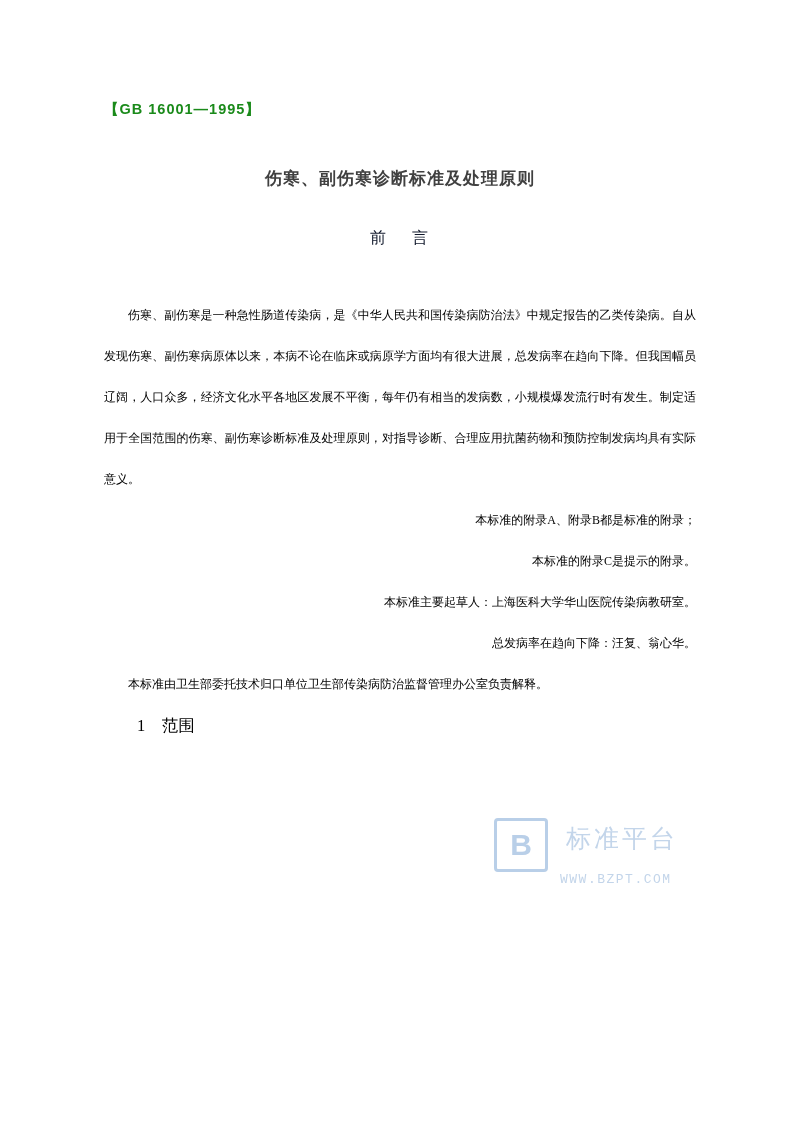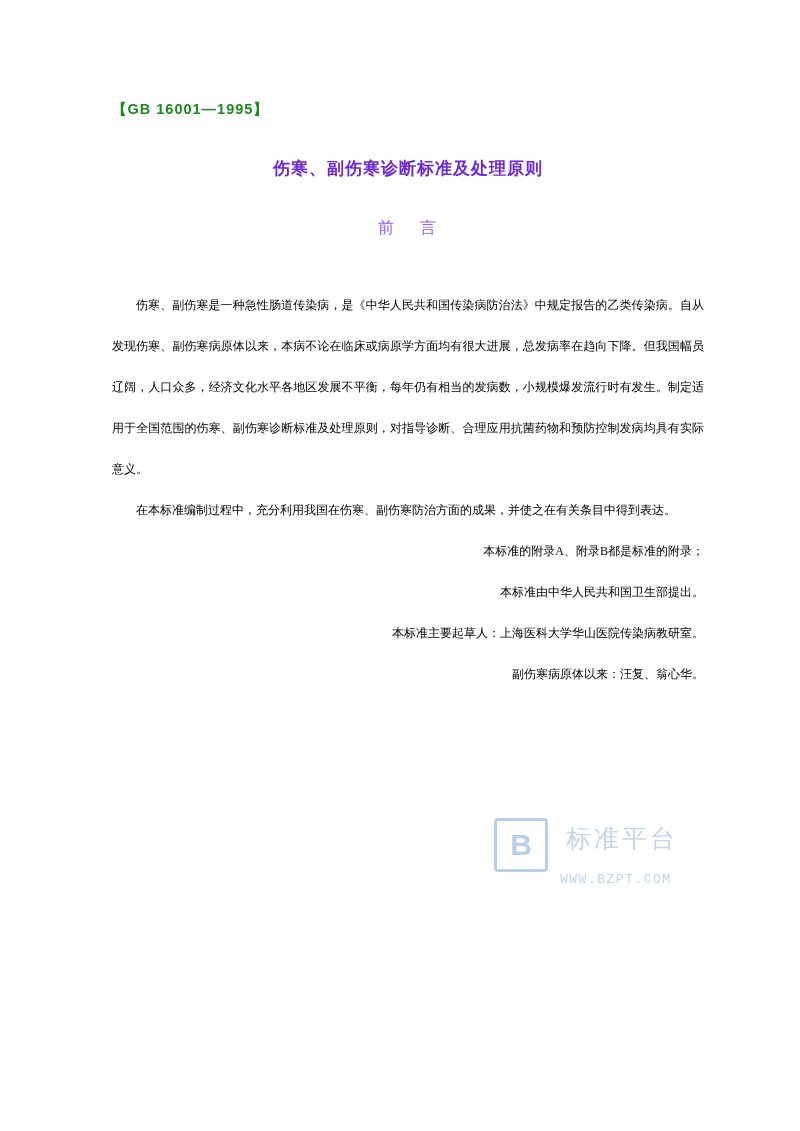--- a/index.html
+++ b/index.html
@@ -14,47 +14,47 @@
     position: relative;
     width: 800px;
     height: 1131px;
     margin: 0 auto;
     background: #ffffff;
     overflow: hidden;
     box-sizing: border-box;
   }
   .content {
     position: absolute;
-    left: 112px;
+    left: 104px;
     top: 0;
     width: 592px;
   }
   .std-code {
     margin-top: 100px;
     color: #1a8a1a;
     font-family: "Liberation Sans", sans-serif;
     font-size: 14.5px;
     font-weight: bold;
     letter-spacing: 1px;
     white-space: pre;
   }
   .doc-title {
-    margin-top: 38px;
+    margin-top: 48px;
     text-align: center;
-    color: #6d28d9;
+    color: #404040;
     font-family: "Liberation Sans", sans-serif;
     font-weight: bold;
     font-size: 17px;
     letter-spacing: 1px;
   }
   .section-heading {
     margin-top: 38px;
     text-align: center;
     font-size: 16px;
-    color: #8b5cf6;
+    color: #0f172a;
     letter-spacing: 2px;
     white-space: pre;
   }
   .body-block {
     margin-top: 46px;
   }
   p.para {
     margin: 0 0 0 0;
     font-size: 12px;
     line-height: 41px;
@@ -131,25 +131,26 @@
   <div class="content">
 
     <div class="std-code">【GB 16001—1995】</div>
 
     <div class="doc-title">伤寒、副伤寒诊断标准及处理原则</div>
 
     <div class="section-heading">前    言</div>
 
     <div class="body-block">
       <p class="para">伤寒、副伤寒是一种急性肠道传染病，是《中华人民共和国传染病防治法》中规定报告的乙类传染病。自从发现伤寒、副伤寒病原体以来，本病不论在临床或病原学方面均有很大进展，总发病率在趋向下降。但我国幅员辽阔，人口众多，经济文化水平各地区发展不平衡，每年仍有相当的发病数，小规模爆发流行时有发生。制定适用于全国范围的伤寒、副伤寒诊断标准及处理原则，对指导诊断、合理应用抗菌药物和预防控制发病均具有实际意义。</p>
-      <p class="para">在本标准编制过程中，充分利用我国在伤寒、副伤寒防治方面的成果，并使之在有关条目中得到表达。</p>
       <p class="para tight">本标准的附录A、附录B都是标准的附录；</p>
-      <p class="para tight">本标准由中华人民共和国卫生部提出。</p>
+      <p class="para tight">本标准的附录C是提示的附录。</p>
       <p class="para tight">本标准主要起草人：上海医科大学华山医院传染病教研室。</p>
-      <p class="para tight">副伤寒病原体以来：汪复、翁心华。</p>
+      <p class="para tight">总发病率在趋向下降：汪复、翁心华。</p>
+      <p class="para">本标准由卫生部委托技术归口单位卫生部传染病防治监督管理办公室负责解释。</p>
+      <div class="num-line">1    范围</div>
     </div>
 
   </div>
 
   <div class="watermark">
     <div class="wm-logo">B</div>
     <div class="wm-title">标准平台</div>
     <div class="wm-url">WWW.BZPT.COM</div>
   </div>
 

